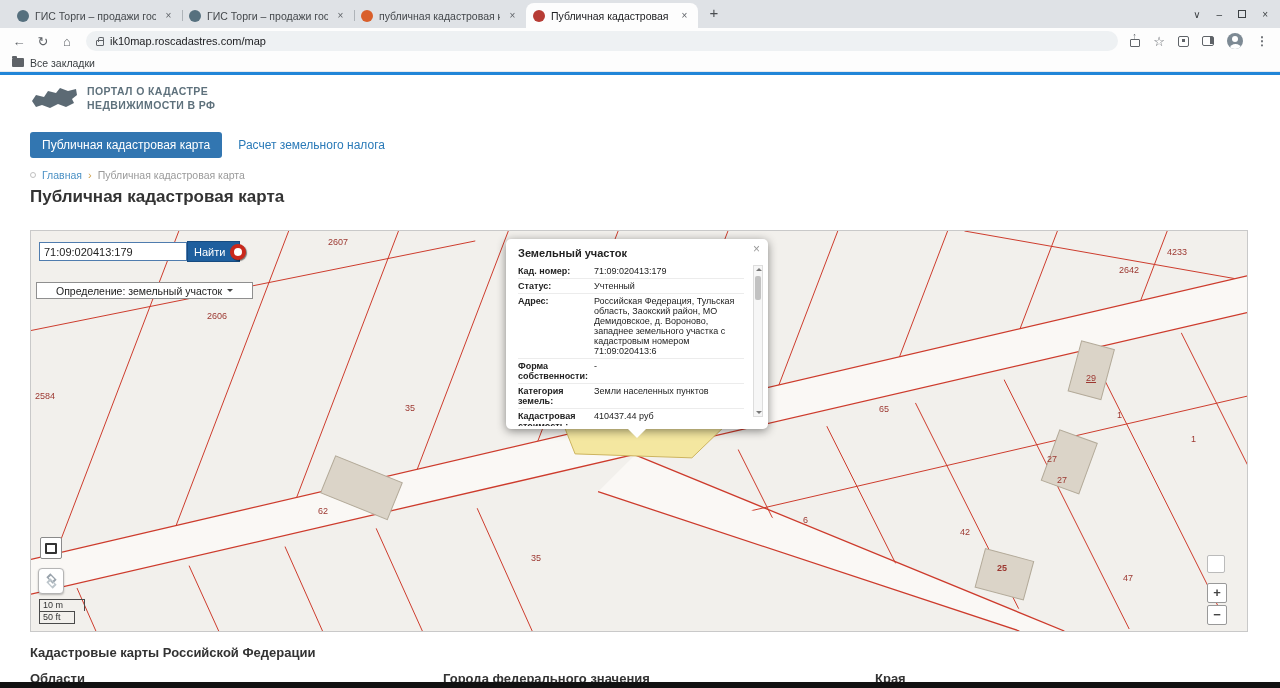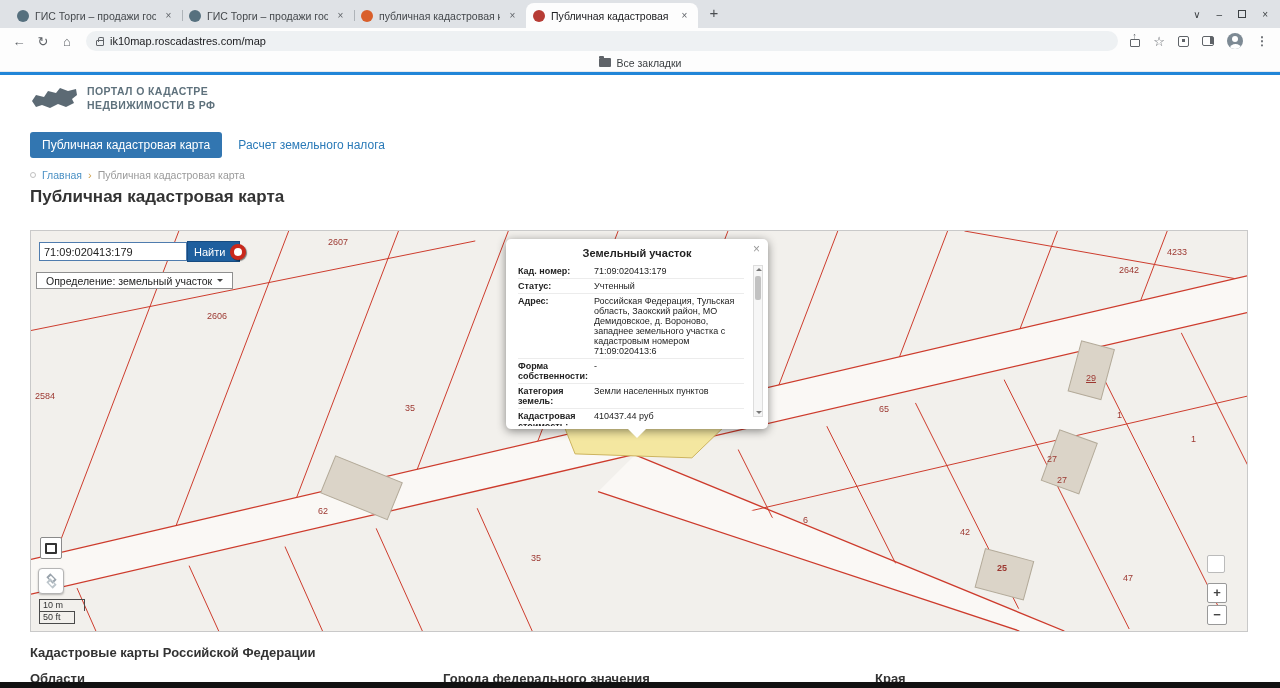--- a/index.html
+++ b/index.html
@@ -29,21 +29,21 @@
 .star{font-size:13px;color:#5f6368;line-height:1}
 .icon-ext{width:11px;height:11px;border:1.5px solid #5f6368;border-radius:2px;position:relative}
 .icon-ext::after{content:'';position:absolute;left:2.5px;top:2.5px;width:3px;height:3px;background:#5f6368}
 .icon-panel{width:12px;height:10px;border:1.5px solid #5f6368;border-radius:2px;position:relative}
 .icon-panel::after{content:'';position:absolute;right:0;top:0;width:3.5px;height:7px;background:#5f6368}
 .avatar{width:16px;height:16px;border-radius:50%;background:#7d8a94;position:relative;overflow:hidden}
 .avatar::before{content:'';position:absolute;top:3px;left:5px;width:6px;height:6px;border-radius:50%;background:#fff}
 .avatar::after{content:'';position:absolute;top:10.5px;left:2.5px;width:11px;height:8px;border-radius:50%;background:#fff}
 .menu-dots{font-size:12px;color:#5f6368;font-weight:bold}
 
-.bookmarks{height:18px;background:#fdfdfd;display:flex;align-items:center;justify-content:center;gap:6px;padding:0 12px;font-size:10.5px;color:#3c4043;border-bottom:1px solid #e8eaed}
+.bookmarks{height:18px;background:#fdfdfd;display:flex;align-items:center;justify-content:flex-start;gap:6px;padding:0 12px;font-size:10.5px;color:#3c4043;border-bottom:1px solid #e8eaed}
 .folder{width:12px;height:9px;background:#5f6368;border-radius:1px;position:relative}
 .folder::before{content:'';position:absolute;top:-2px;left:0;width:5px;height:2px;background:#5f6368;border-radius:1px 1px 0 0}
 .bluebar{height:3px;background:var(--chrome-blue-bar,#2186d8)}
 
 
 .site{position:absolute;top:75px;left:0;right:0;height:607px;background:#fff}
 .logo{position:absolute;left:30px;top:9px;display:flex;align-items:center;gap:9px}
 .logo-text{font-size:10.5px;font-weight:bold;color:#5e717c;letter-spacing:.4px;line-height:14px}
 .site-tabs{position:absolute;left:30px;top:57px;display:flex;align-items:center;gap:16px;font-size:12px}
 .site-tab-active{background:var(--accent,#3276b1);color:#fff;padding:6px 12px;border-radius:3px}
@@ -55,38 +55,38 @@
 .page-title{position:absolute;left:30px;top:112px;font-size:17px;font-weight:bold;color:#333}
 
 
 .map{position:absolute;left:30px;top:155px;width:1218px;height:402px;border:1px solid #c9c9c9;background:#f2f0ec;overflow:hidden}
 .map svg.base{position:absolute;left:0;top:0;width:100%;height:100%}
 .plabel{position:absolute;font-size:9px;color:#9c3730;white-space:nowrap}
 .searchbox{position:absolute;left:8px;top:10px;display:flex;align-items:center;z-index:6}
 .searchbox input{width:148px;height:19px;border:1px solid #4f7cae;font-size:11px;padding:0 4px;font-family:inherit;color:#222}
 .search-btn{height:21px;background:#1f5f9e;color:#fff;font-size:11px;border:1px solid #174b80;padding:0 14px 0 6px;position:relative;display:flex;align-items:center;font-family:inherit}
 .redring{position:absolute;right:-7px;top:2px;width:16px;height:16px;border-radius:50%;border:4px solid #c9281c;background:#fff;box-shadow:1px 1px 1px rgba(0,0,0,.5)}
-.filterbox{position:absolute;left:5px;top:41px;background:#fff;border:1px solid #8f8f8f;height:17px;display:flex;align-items:center;gap:5px;font-size:10.5px;padding:0 9px;color:#222;z-index:6}
+.filterbox{position:absolute;left:5px;top:51px;background:#fff;border:1px solid #8f8f8f;height:17px;display:flex;align-items:center;gap:5px;font-size:10.5px;padding:0 19px;color:#222;z-index:6}
 .caret-down{width:0;height:0;border:3.5px solid transparent;border-top-color:#444;margin-top:3px}
 .ctrl-extent{position:absolute;left:9px;top:306px;width:22px;height:22px;background:#fff;border:1px solid #8a8a8a;border-radius:2px;display:flex;align-items:center;justify-content:center;z-index:6}
 .scr{width:12px;height:11px;border:2.5px solid #333;border-radius:1px}
 .ctrl-layers{position:absolute;left:7px;top:337px;width:26px;height:26px;background:#fff;border:1px solid #b5b5b5;border-radius:4px;box-shadow:0 1px 2px rgba(0,0,0,.25);display:flex;flex-direction:column;align-items:center;justify-content:center;z-index:6}
 .diamond{width:9px;height:9px;border:2px solid #98a2ab;transform:rotate(45deg) scaleY(.62)}
 .diamond.d2{margin-top:-4px;border-color:#bcc5cb}
 .scalebar{position:absolute;left:8px;top:368px;font-size:9px;color:#333;line-height:11px;z-index:6}
 .scale-m{border:1px solid #4a4a4a;border-bottom:none;padding:0 3px;width:46px}
 .scale-ft{border:1px solid #4a4a4a;padding:0 3px;width:36px}
 .mini-square{position:absolute;right:22px;bottom:58px;width:18px;height:18px;background:#fff;border:1px solid #bbb;border-radius:2px;z-index:6}
 .zoomctrl{position:absolute;right:20px;bottom:6px;display:flex;flex-direction:column;gap:2px;z-index:6}
 .zoomctrl .zbtn{width:20px;height:20px;background:#fff;border:1px solid #999;border-radius:2px;font-size:13px;font-weight:bold;color:#444;line-height:18px;text-align:center;font-family:inherit}
 
 
 .popup{position:absolute;left:475px;top:8px;width:262px;height:190px;background:#fff;border-radius:5px;box-shadow:0 2px 10px rgba(0,0,0,.45);padding:8px 12px 0;z-index:8}
 .popup::after{content:'';position:absolute;top:100%;left:122px;border:9px solid transparent;border-top-color:#fff}
-.popup-title{text-align:center;font-size:11px;font-weight:bold;color:#222;margin-bottom:5px}
+.popup-title{font-size:11px;font-weight:bold;color:#222;margin-bottom:5px}
 .popup-close{position:absolute;top:3px;right:8px;font-size:12px;color:#999}
 .popup-fields{margin-right:12px;height:162px;overflow:hidden}
 .prow{display:flex;padding:2px 0;border-top:1px solid #ececec;font-size:9px;line-height:10px;color:#222}
 .prow:first-child{border-top:none}
 .plab{width:76px;flex:none;font-weight:bold;padding-right:4px}
 .pval{flex:1}
 .popup-scroll{position:absolute;right:5px;top:26px;height:152px;width:10px;background:#f6f6f6;border:1px solid #ddd}
 .sarrow{width:0;height:0;border:3px solid transparent;position:absolute;left:1.5px}
 .sarrow.up{top:2px;border-bottom-color:#777;border-top-width:0}
 .sarrow.down{bottom:2px;border-top-color:#777;border-bottom-width:0}

